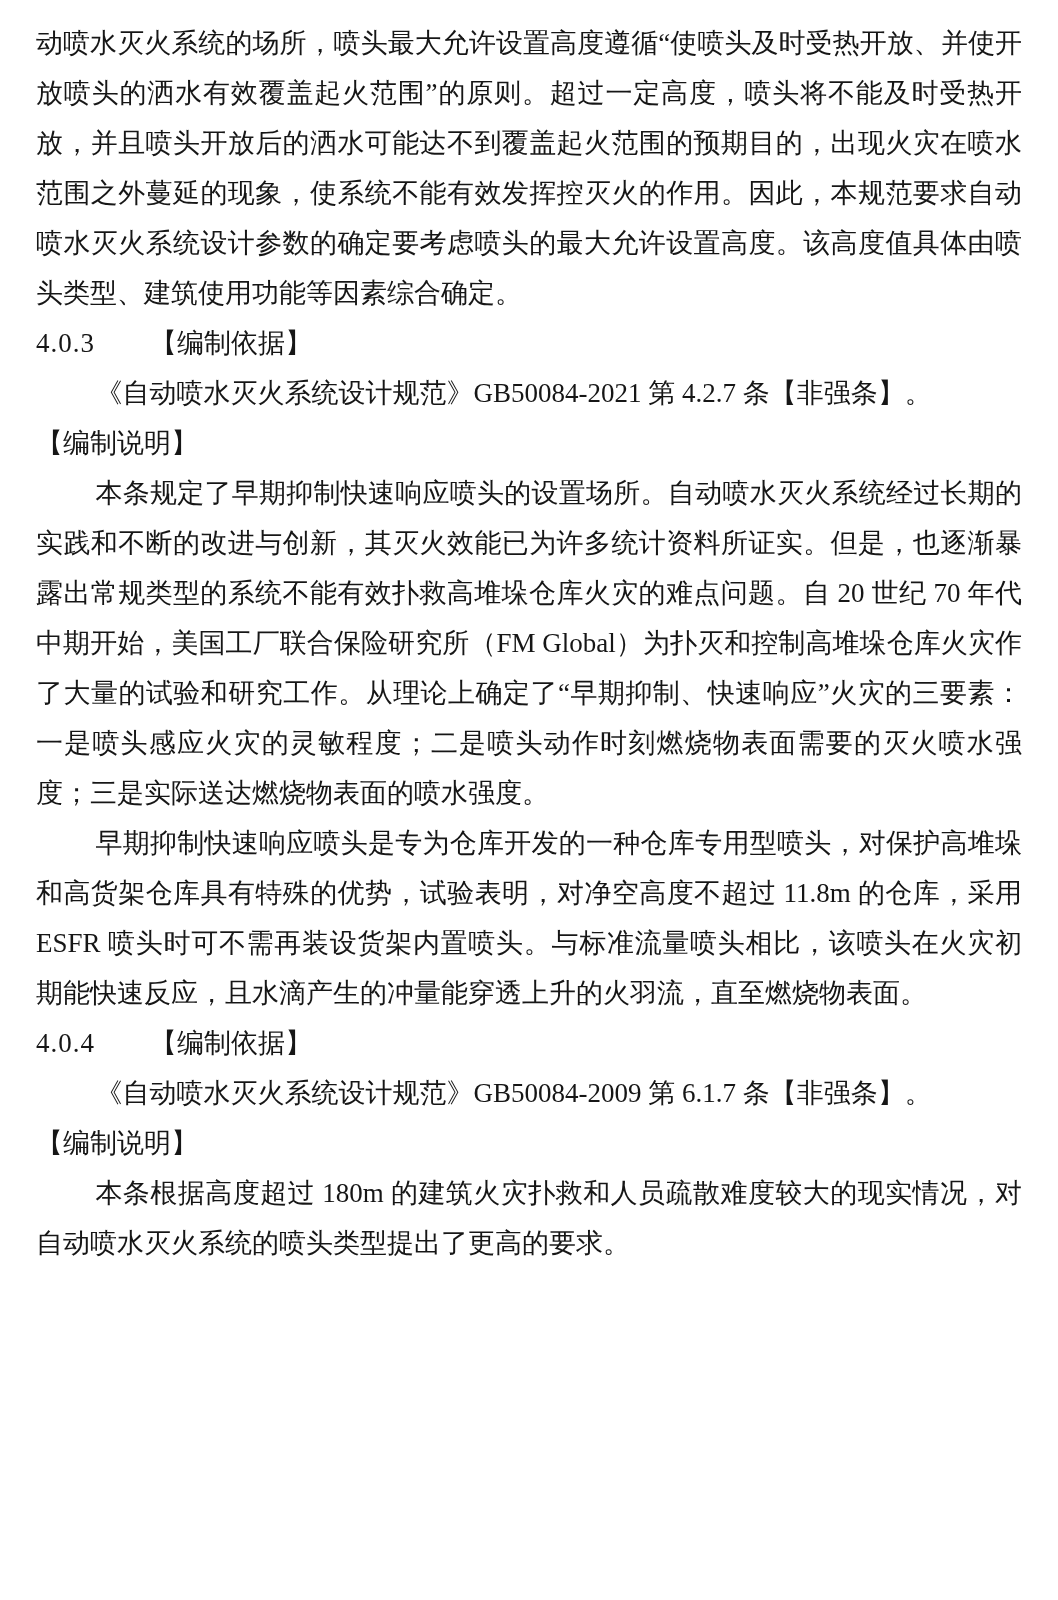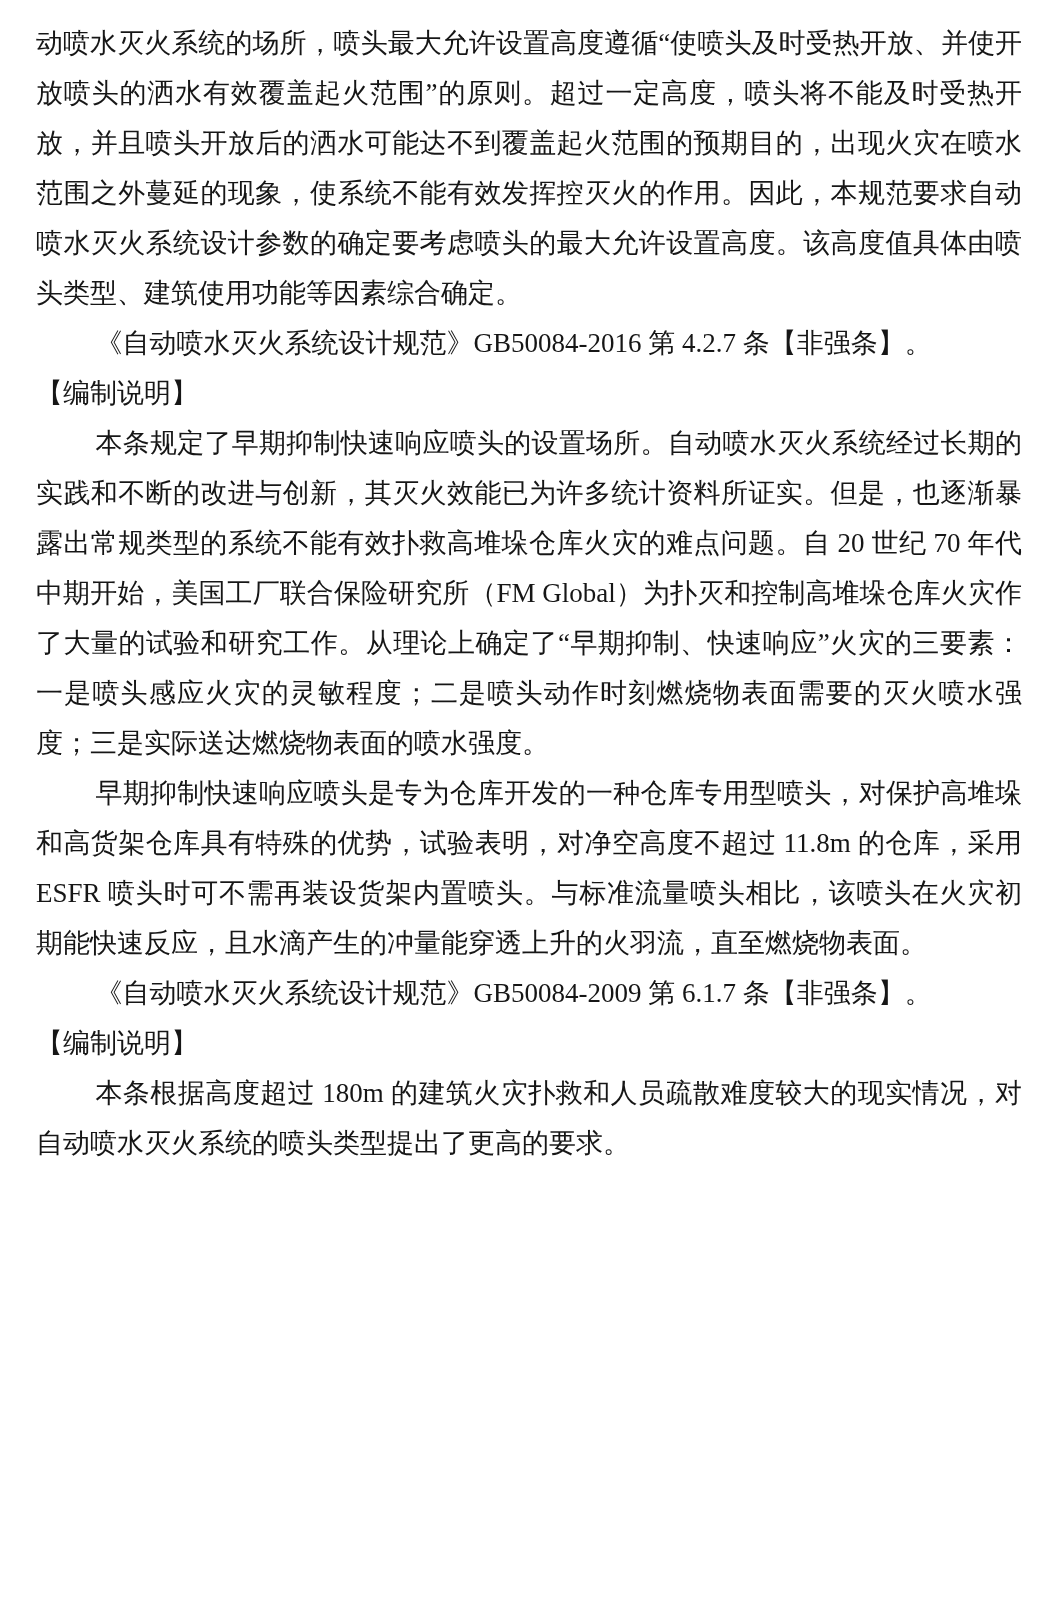--- a/index.html
+++ b/index.html
@@ -68,24 +68,26 @@
   }
 </style>
 </head>
 <body>
 
 <div class="page">
 
   <div class="doc-body">
 
   <p class="para para-flush"><span class="para-text">动喷水灭火系统的场所，喷头最大允许设置高度遵循“使喷头及时受热开放、并使开放喷头的洒水有效覆盖起火范围”的原则。超过一定高度，喷头将不能及时受热开放，并且喷头开放后的洒水可能达不到覆盖起火范围的预期目的，出现火灾在喷水范围之外蔓延的现象，使系统不能有效发挥控灭火的作用。因此，本规范要求自动喷水灭火系统设计参数的确定要考虑喷头的最大允许设置高度。该高度值具体由喷头类型、建筑使用功能等因素综合确定。</span></p>
-      <p class="para para-indent"><span class="para-text">《自动喷水灭火系统设计规范》GB50084-2016 第 4.2.7 条【非强条】。</span></p>
+      <p class="para para-heading"><span class="clause-number">4.0.3</span><span class="para-text">【编制依据】</span></p>
+      <p class="para para-indent"><span class="para-text">《自动喷水灭火系统设计规范》GB50084-2021 第 4.2.7 条【非强条】。</span></p>
       <p class="para para-label"><span class="para-text">【编制说明】</span></p>
       <p class="para para-indent"><span class="para-text">本条规定了早期抑制快速响应喷头的设置场所。自动喷水灭火系统经过长期的实践和不断的改进与创新，其灭火效能已为许多统计资料所证实。但是，也逐渐暴露出常规类型的系统不能有效扑救高堆垛仓库火灾的难点问题。自 20 世纪 70 年代中期开始，美国工厂联合保险研究所（FM Global）为扑灭和控制高堆垛仓库火灾作了大量的试验和研究工作。从理论上确定了“早期抑制、快速响应”火灾的三要素：一是喷头感应火灾的灵敏程度；二是喷头动作时刻燃烧物表面需要的灭火喷水强度；三是实际送达燃烧物表面的喷水强度。</span></p>
       <p class="para para-indent"><span class="para-text">早期抑制快速响应喷头是专为仓库开发的一种仓库专用型喷头，对保护高堆垛和高货架仓库具有特殊的优势，试验表明，对净空高度不超过 11.8m 的仓库，采用 ESFR 喷头时可不需再装设货架内置喷头。与标准流量喷头相比，该喷头在火灾初期能快速反应，且水滴产生的冲量能穿透上升的火羽流，直至燃烧物表面。</span></p>
+      <p class="para para-heading"><span class="clause-number">4.0.4</span><span class="para-text">【编制依据】</span></p>
       <p class="para para-indent"><span class="para-text">《自动喷水灭火系统设计规范》GB50084-2009 第 6.1.7 条【非强条】。</span></p>
       <p class="para para-label"><span class="para-text">【编制说明】</span></p>
       <p class="para para-indent"><span class="para-text">本条根据高度超过 180m 的建筑火灾扑救和人员疏散难度较大的现实情况，对自动喷水灭火系统的喷头类型提出了更高的要求。</span></p>
     </div>
 
   <div class="footer-pageno">52</div>
 
   <div class="watermark">
     <span class="watermark-icon">
       <svg width="54" height="44" viewBox="0 0 54 44" fill="none" xmlns="http://www.w3.org/2000/svg">

